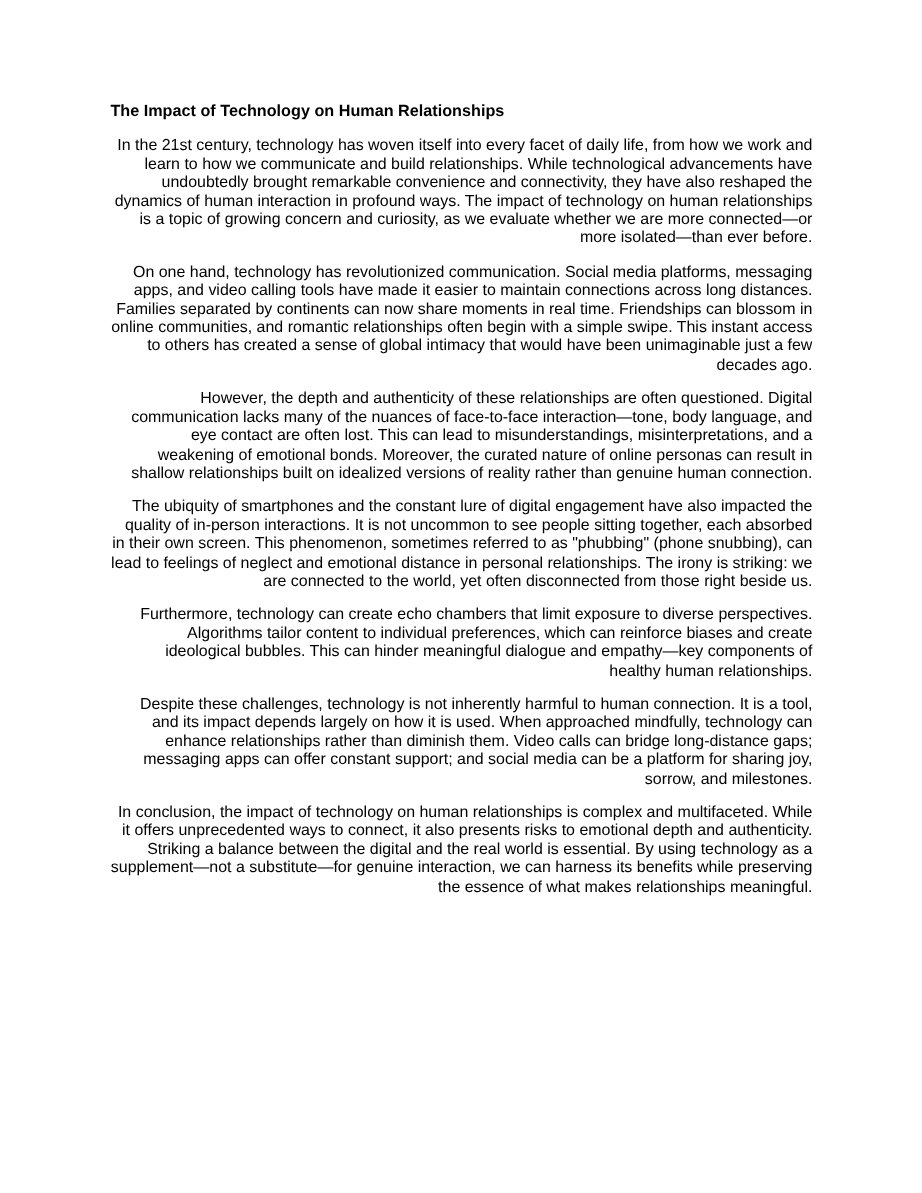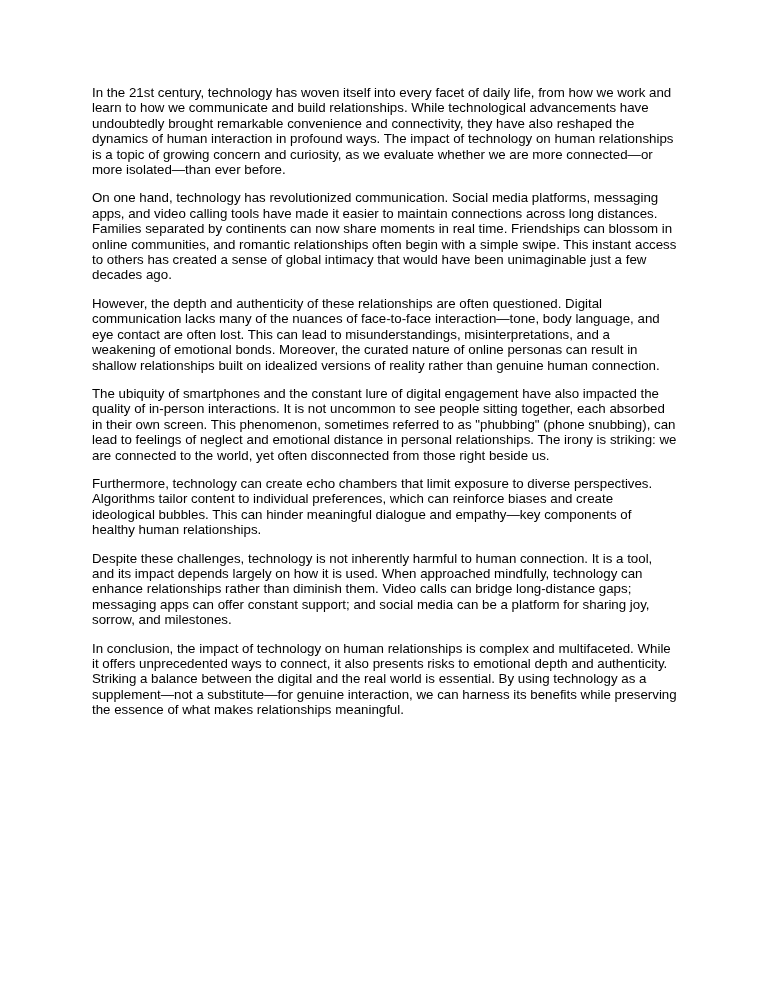--- a/index.html
+++ b/index.html
@@ -25,27 +25,28 @@
     font-size: 13.5px;
     font-weight: bold;
     line-height: 15.4px;
     margin: 0 0 13px 0;
   }
   .doc-paragraph {
     font-size: 13.3px;
     font-weight: normal;
     line-height: 15.4px;
     margin: 0 0 13px 0;
-    text-align: left;
+    text-align: right;
   }
 </style>
 </head>
 <body>
 
 <div class="doc-page">
+  <h1 class="doc-title">The Impact of Technology on Human Relationships</h1>
 
   <p class="doc-paragraph">In the 21st century, technology has woven itself into every facet of daily life, from how we work and learn to how we communicate and build relationships. While technological advancements have undoubtedly brought remarkable convenience and connectivity, they have also reshaped the dynamics of human interaction in profound ways. The impact of technology on human relationships is a topic of growing concern and curiosity, as we evaluate whether we are more connected—or more isolated—than ever before.</p>
 
   <p class="doc-paragraph">On one hand, technology has revolutionized communication. Social media platforms, messaging apps, and video calling tools have made it easier to maintain connections across long distances. Families separated by continents can now share moments in real time. Friendships can blossom in online communities, and romantic relationships often begin with a simple swipe. This instant access to others has created a sense of global intimacy that would have been unimaginable just a few decades ago.</p>
 
   <p class="doc-paragraph">However, the depth and authenticity of these relationships are often questioned. Digital communication lacks many of the nuances of face-to-face interaction—tone, body language, and eye contact are often lost. This can lead to misunderstandings, misinterpretations, and a weakening of emotional bonds. Moreover, the curated nature of online personas can result in shallow relationships built on idealized versions of reality rather than genuine human connection.</p>
 
   <p class="doc-paragraph">The ubiquity of smartphones and the constant lure of digital engagement have also impacted the quality of in-person interactions. It is not uncommon to see people sitting together, each absorbed in their own screen. This phenomenon, sometimes referred to as "phubbing" (phone snubbing), can lead to feelings of neglect and emotional distance in personal relationships. The irony is striking: we are connected to the world, yet often disconnected from those right beside us.</p>
 
   <p class="doc-paragraph">Furthermore, technology can create echo chambers that limit exposure to diverse perspectives. Algorithms tailor content to individual preferences, which can reinforce biases and create ideological bubbles. This can hinder meaningful dialogue and empathy—key components of healthy human relationships.</p>

